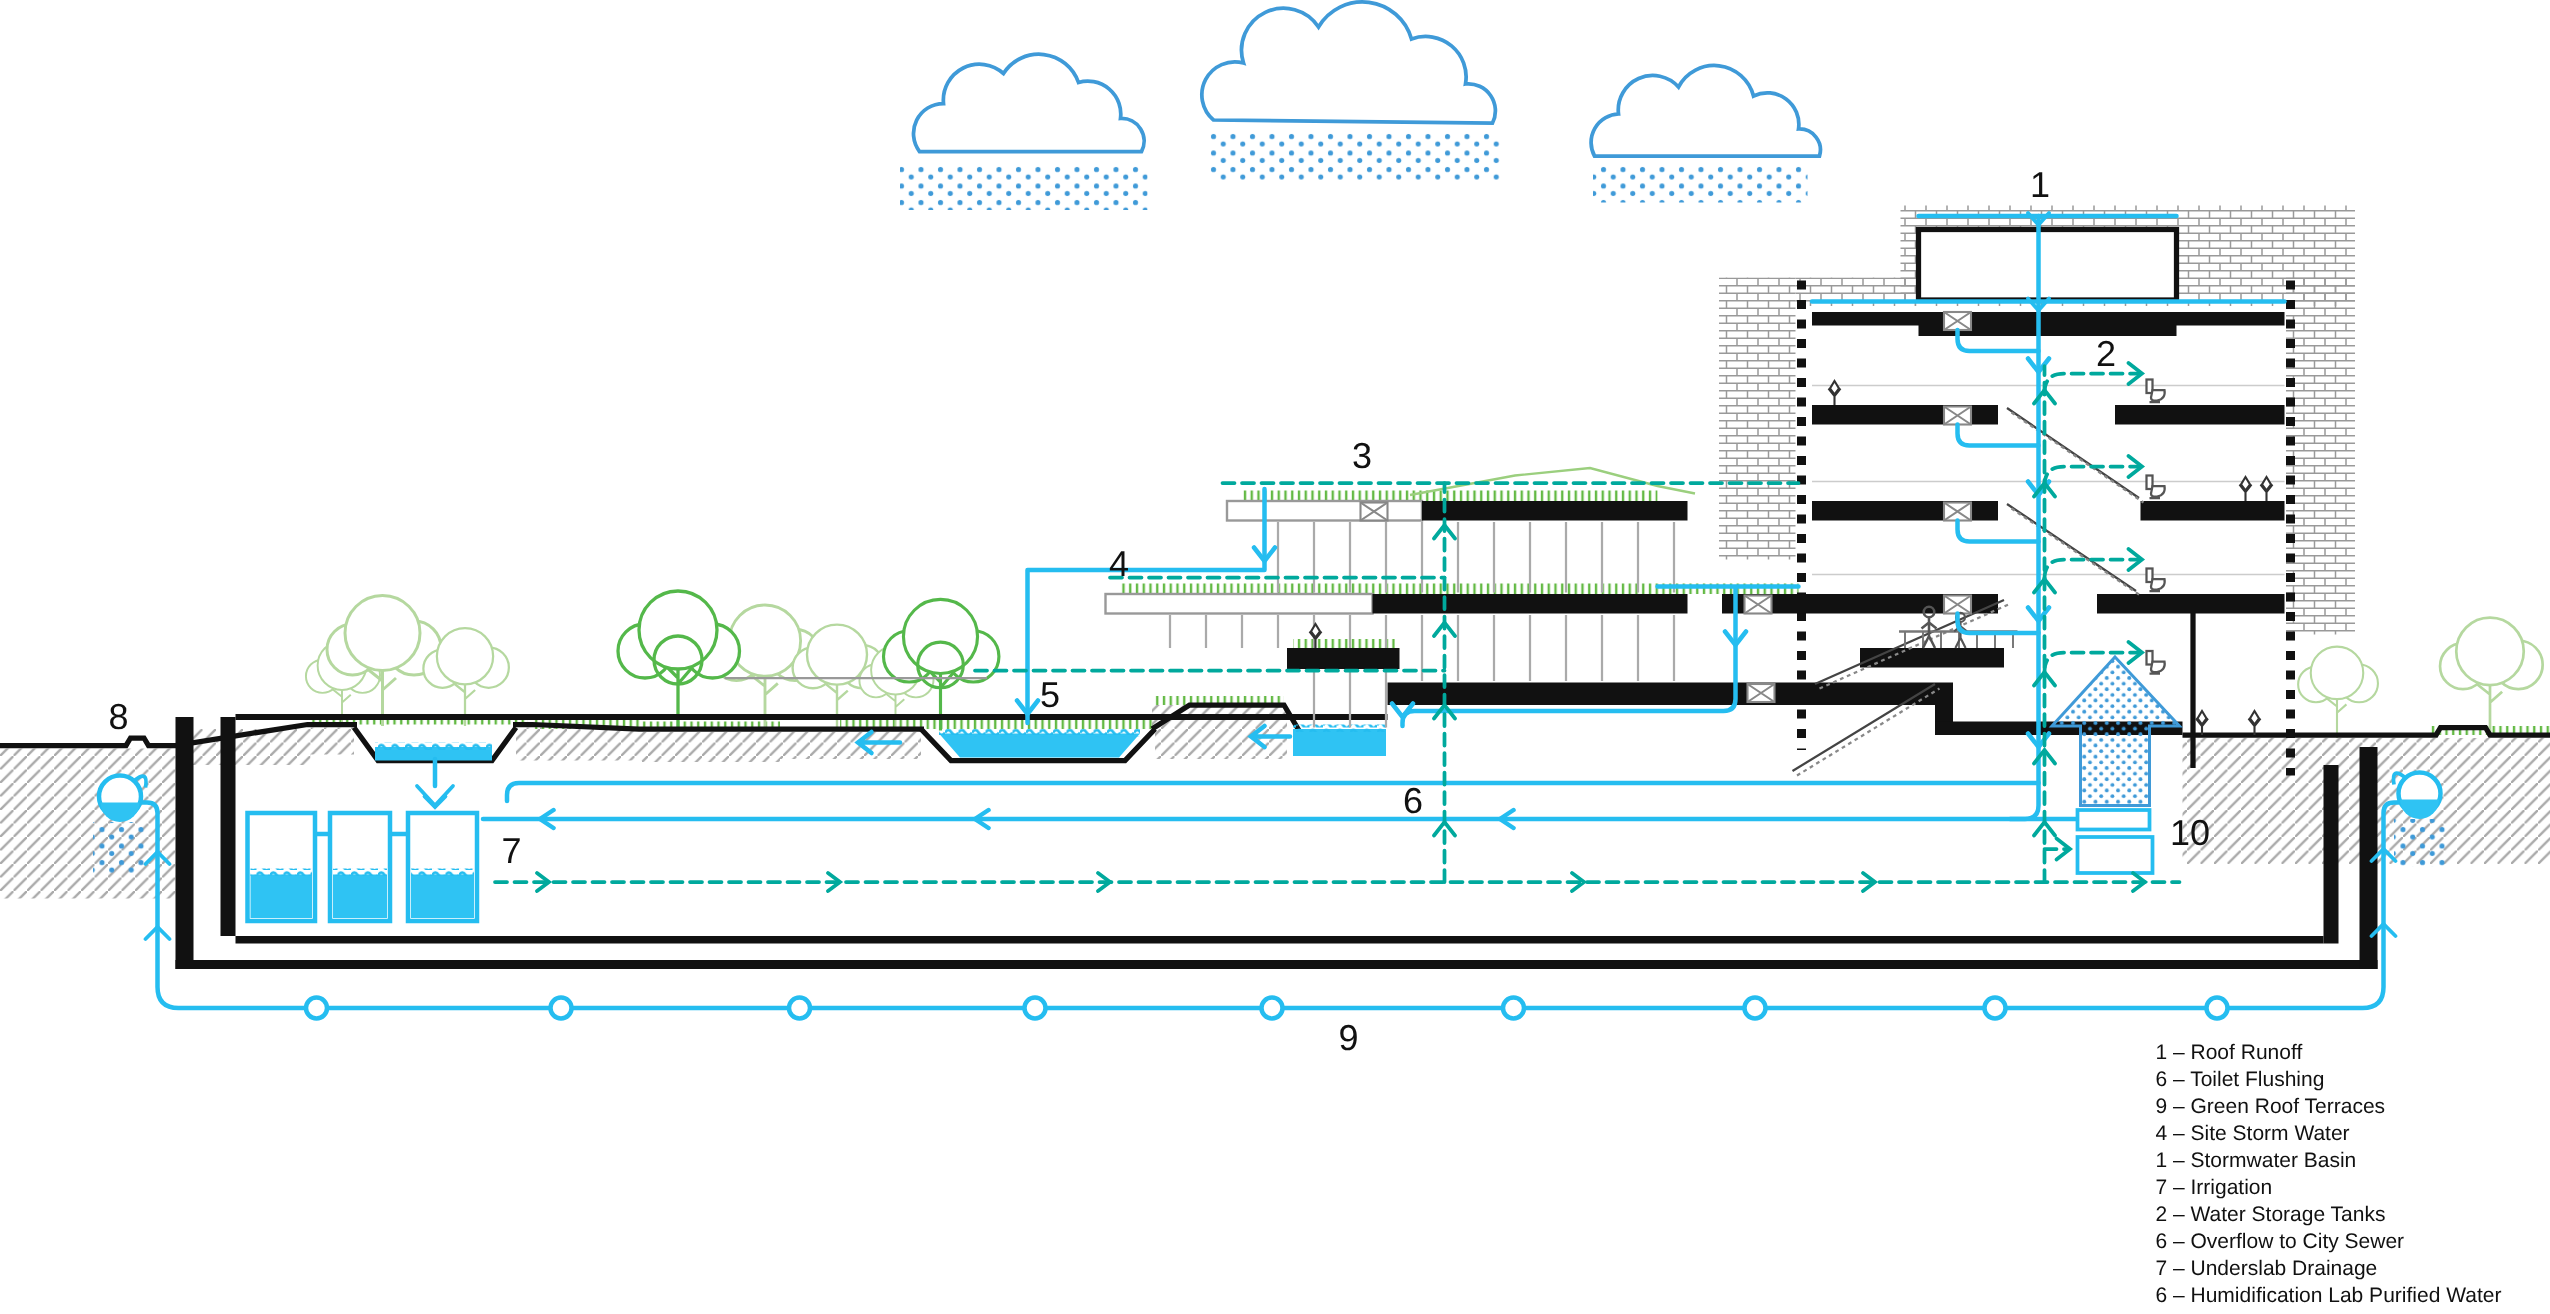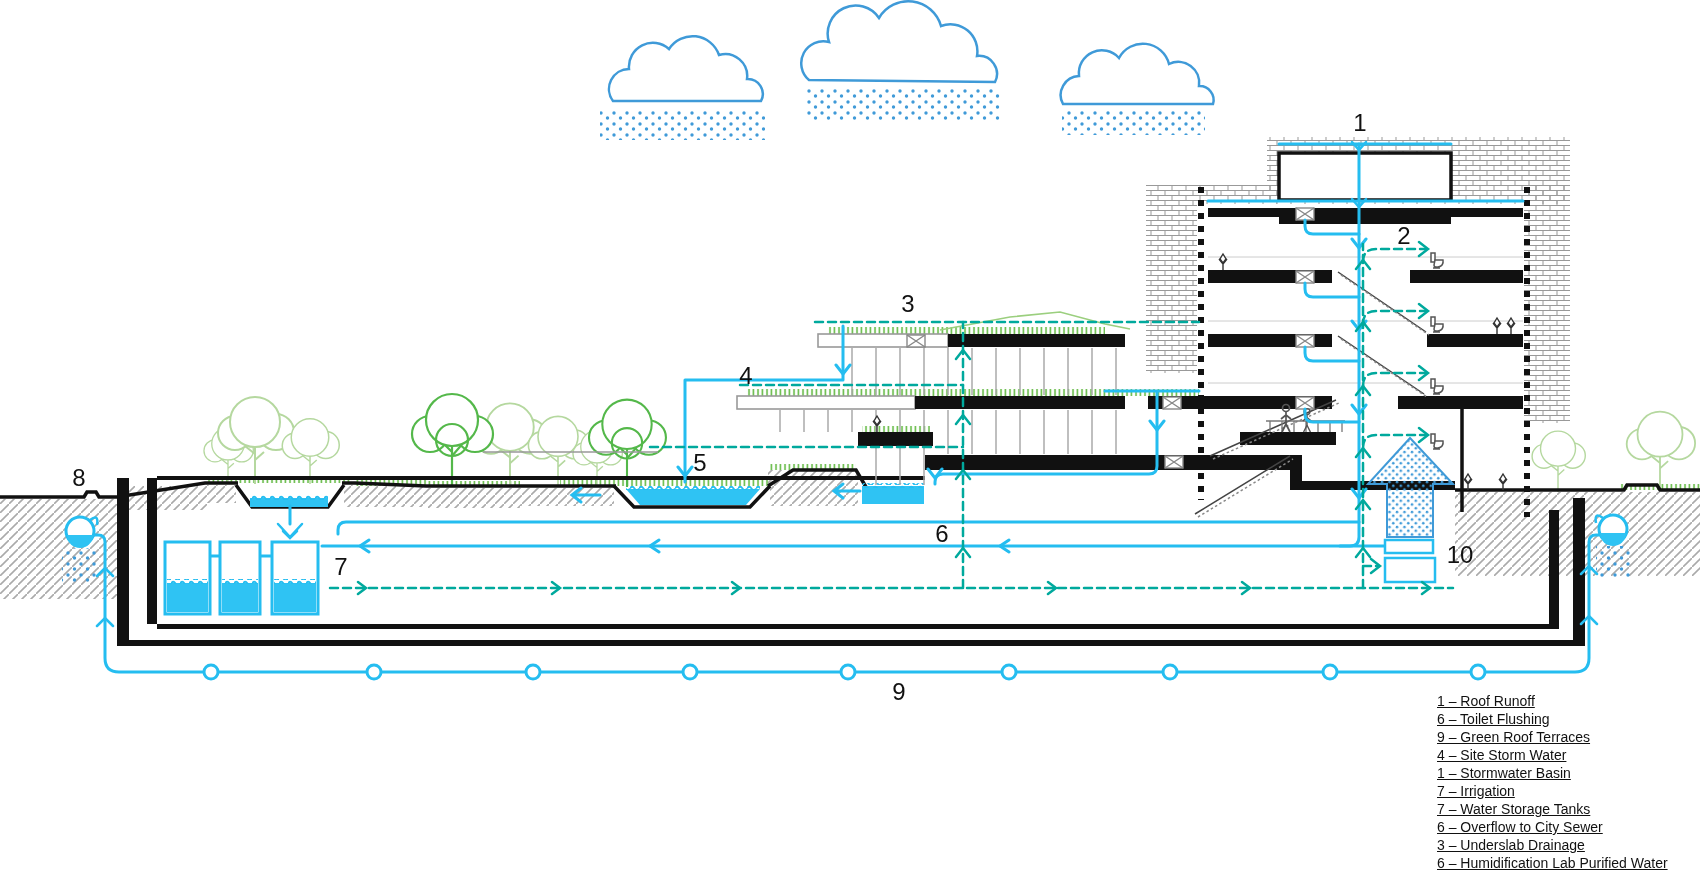--- a/index.html
+++ b/index.html
@@ -2,21 +2,21 @@
 <html><head>
 <meta charset="utf-8">
 <style>
   html,body{margin:0;padding:0;background:#fff;}
   .stage{position:relative;width:1700px;height:876px;background:#ffffff;overflow:hidden;
          font-family:"Liberation Sans",sans-serif;}
   .stage svg{position:absolute;left:0;top:0;}
   svg text{font-family:"Liberation Sans",sans-serif;}
   .callout{font-size:24px;fill:#111;}
   .legend{position:absolute;left:1437px;top:692px;font-size:14px;line-height:18px;
-          color:#111;white-space:nowrap;z-index:5;text-decoration:underline;}
+          color:#111;white-space:nowrap;z-index:5;}
 </style>
 </head>
 <body>
 
 <div class="stage">
 <svg width="1700" height="876" viewBox="0 0 1700 876">
   <defs>
     <pattern id="brick" width="14" height="10" patternUnits="userSpaceOnUse">
       <path d="M0,0.5H14 M0,5.5H14 M3,0.5V5.5 M10,5.5V10" stroke="#999" stroke-width="1" fill="none"></path>
     </pattern>
@@ -326,18 +326,18 @@
   </g>
 </svg>
 
   <div class="legend">
     <div>1 – Roof Runoff</div>
     <div>6 – Toilet Flushing</div>
     <div>9 – Green Roof Terraces</div>
     <div>4 – Site Storm Water</div>
     <div>1 – Stormwater Basin</div>
     <div>7 – Irrigation</div>
-    <div>7 – Water Storage Tanks</div>
+    <div>2 – Water Storage Tanks</div>
     <div>6 – Overflow to City Sewer</div>
-    <div>3 – Underslab Drainage</div>
+    <div>7 – Underslab Drainage</div>
     <div>6 – Humidification Lab Purified Water</div>
   </div>
 </div>
 
 </body></html>

